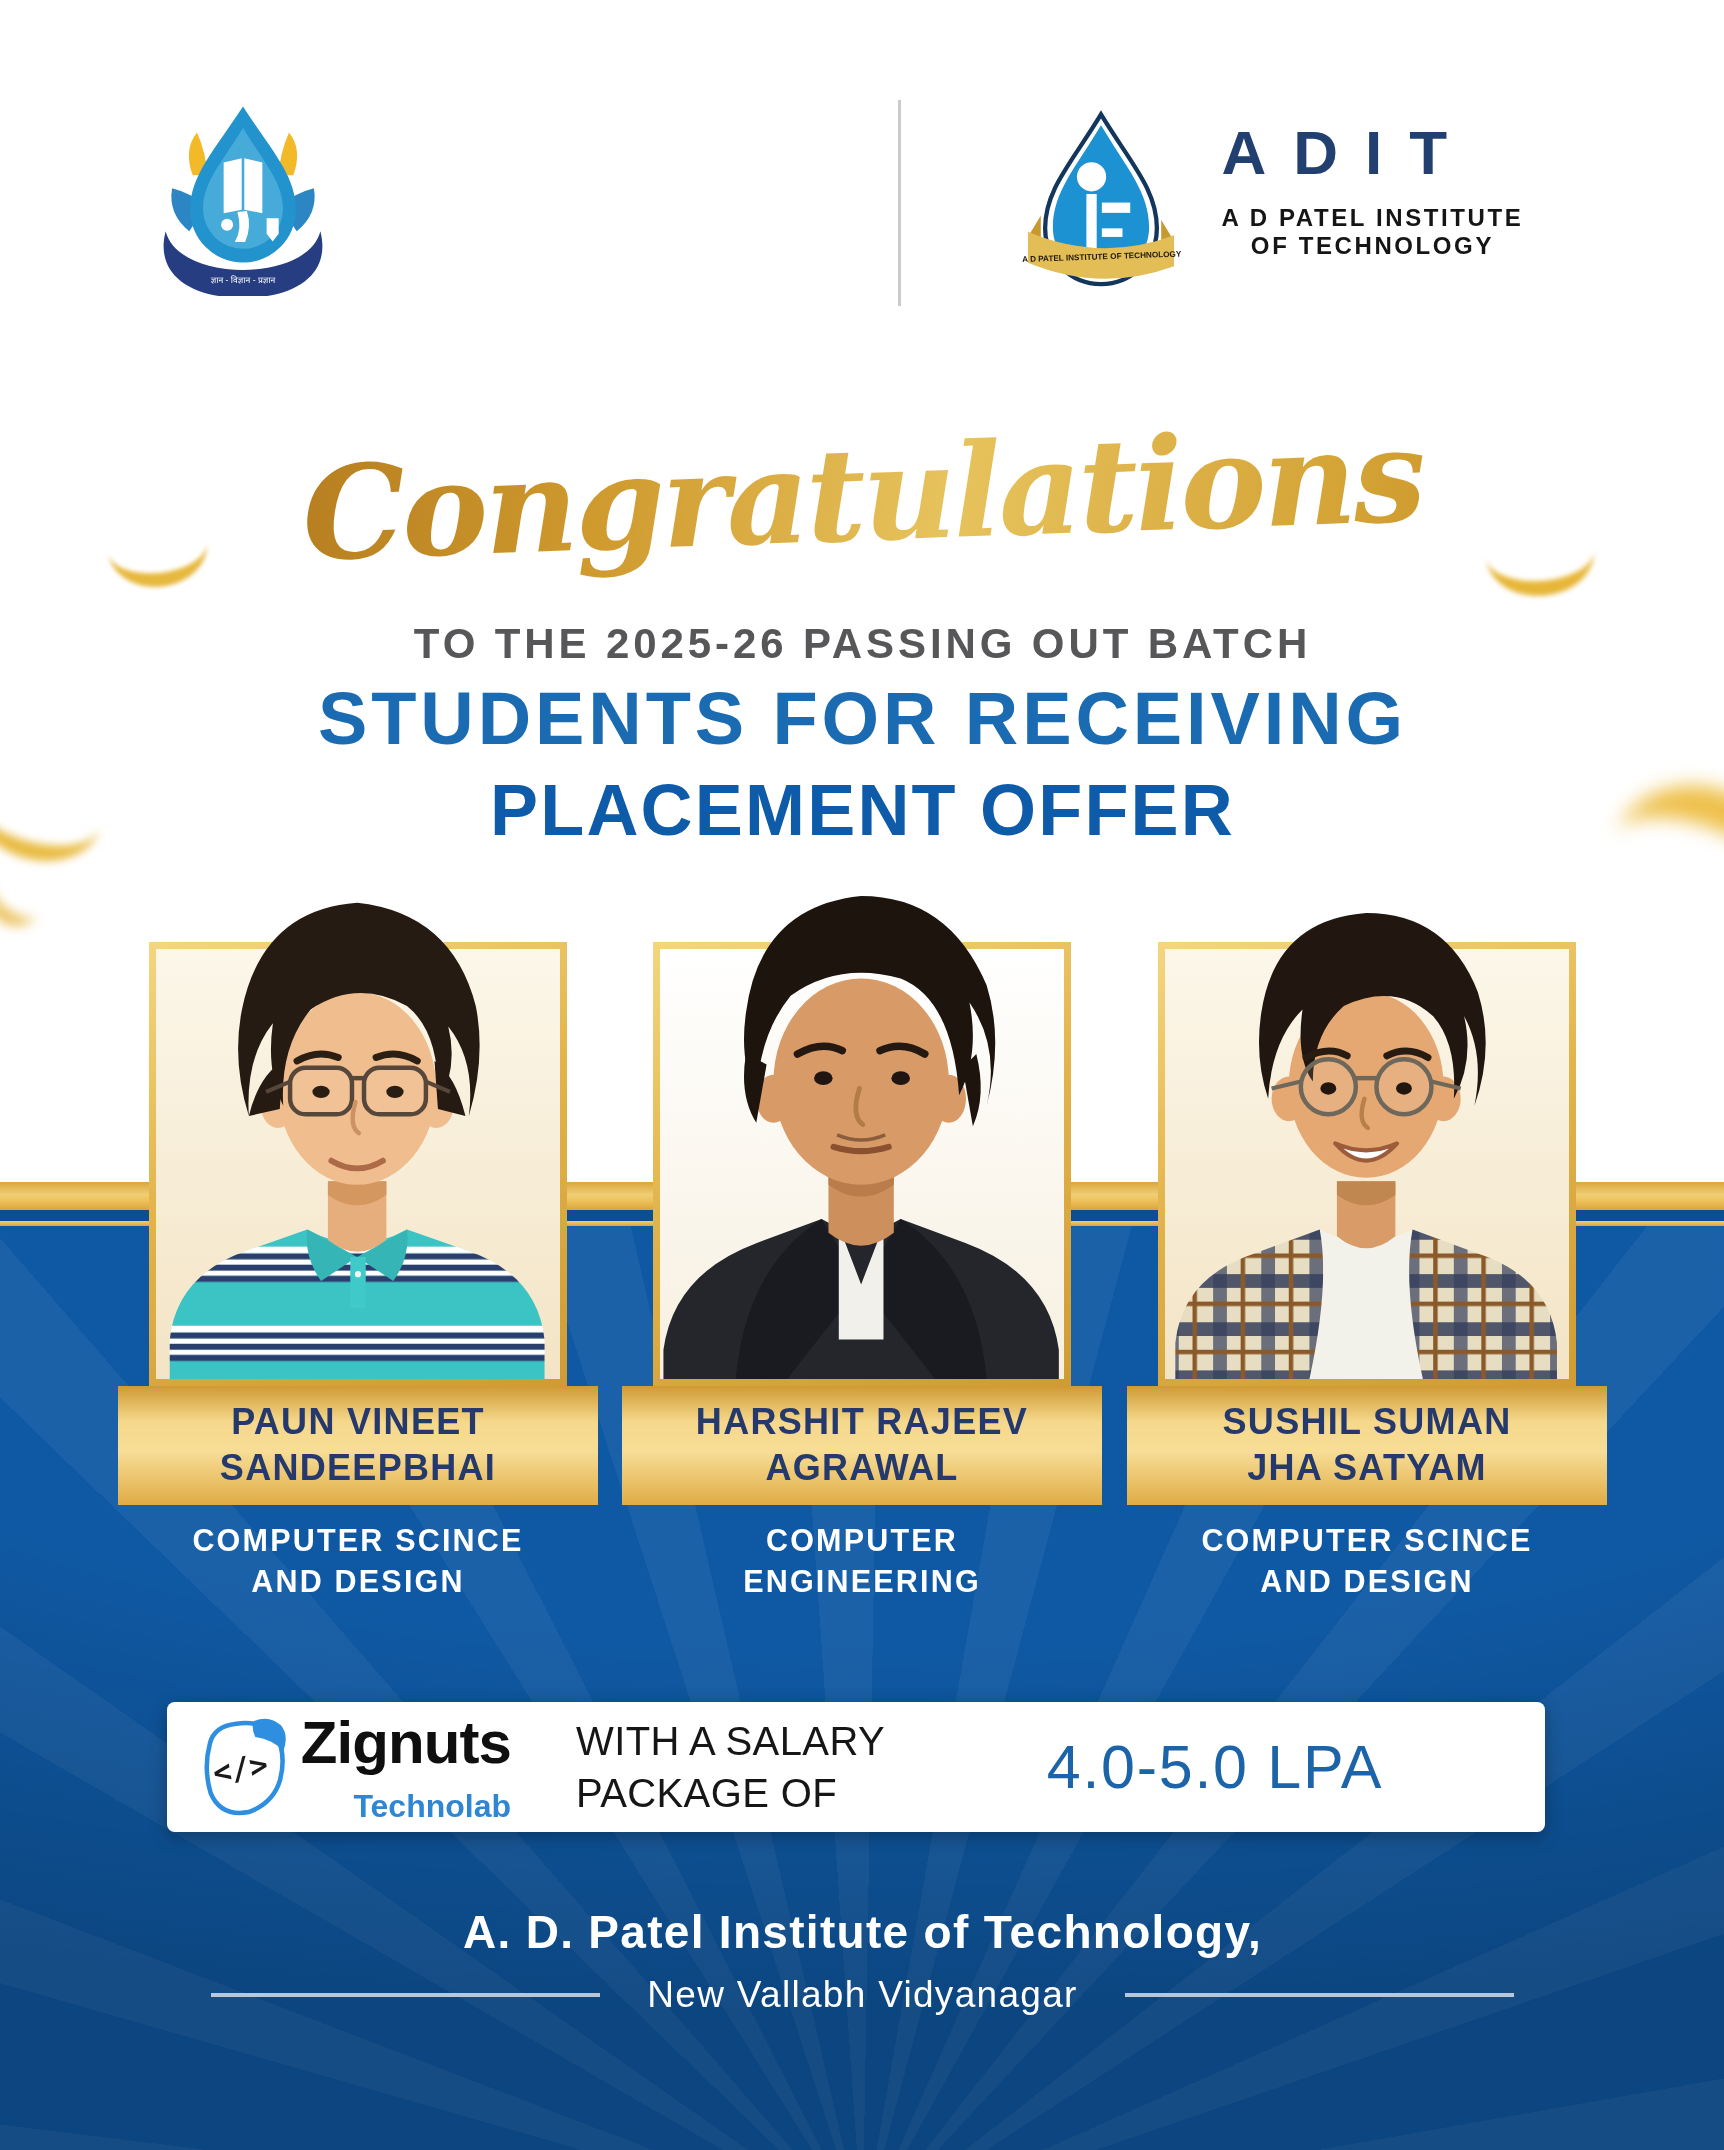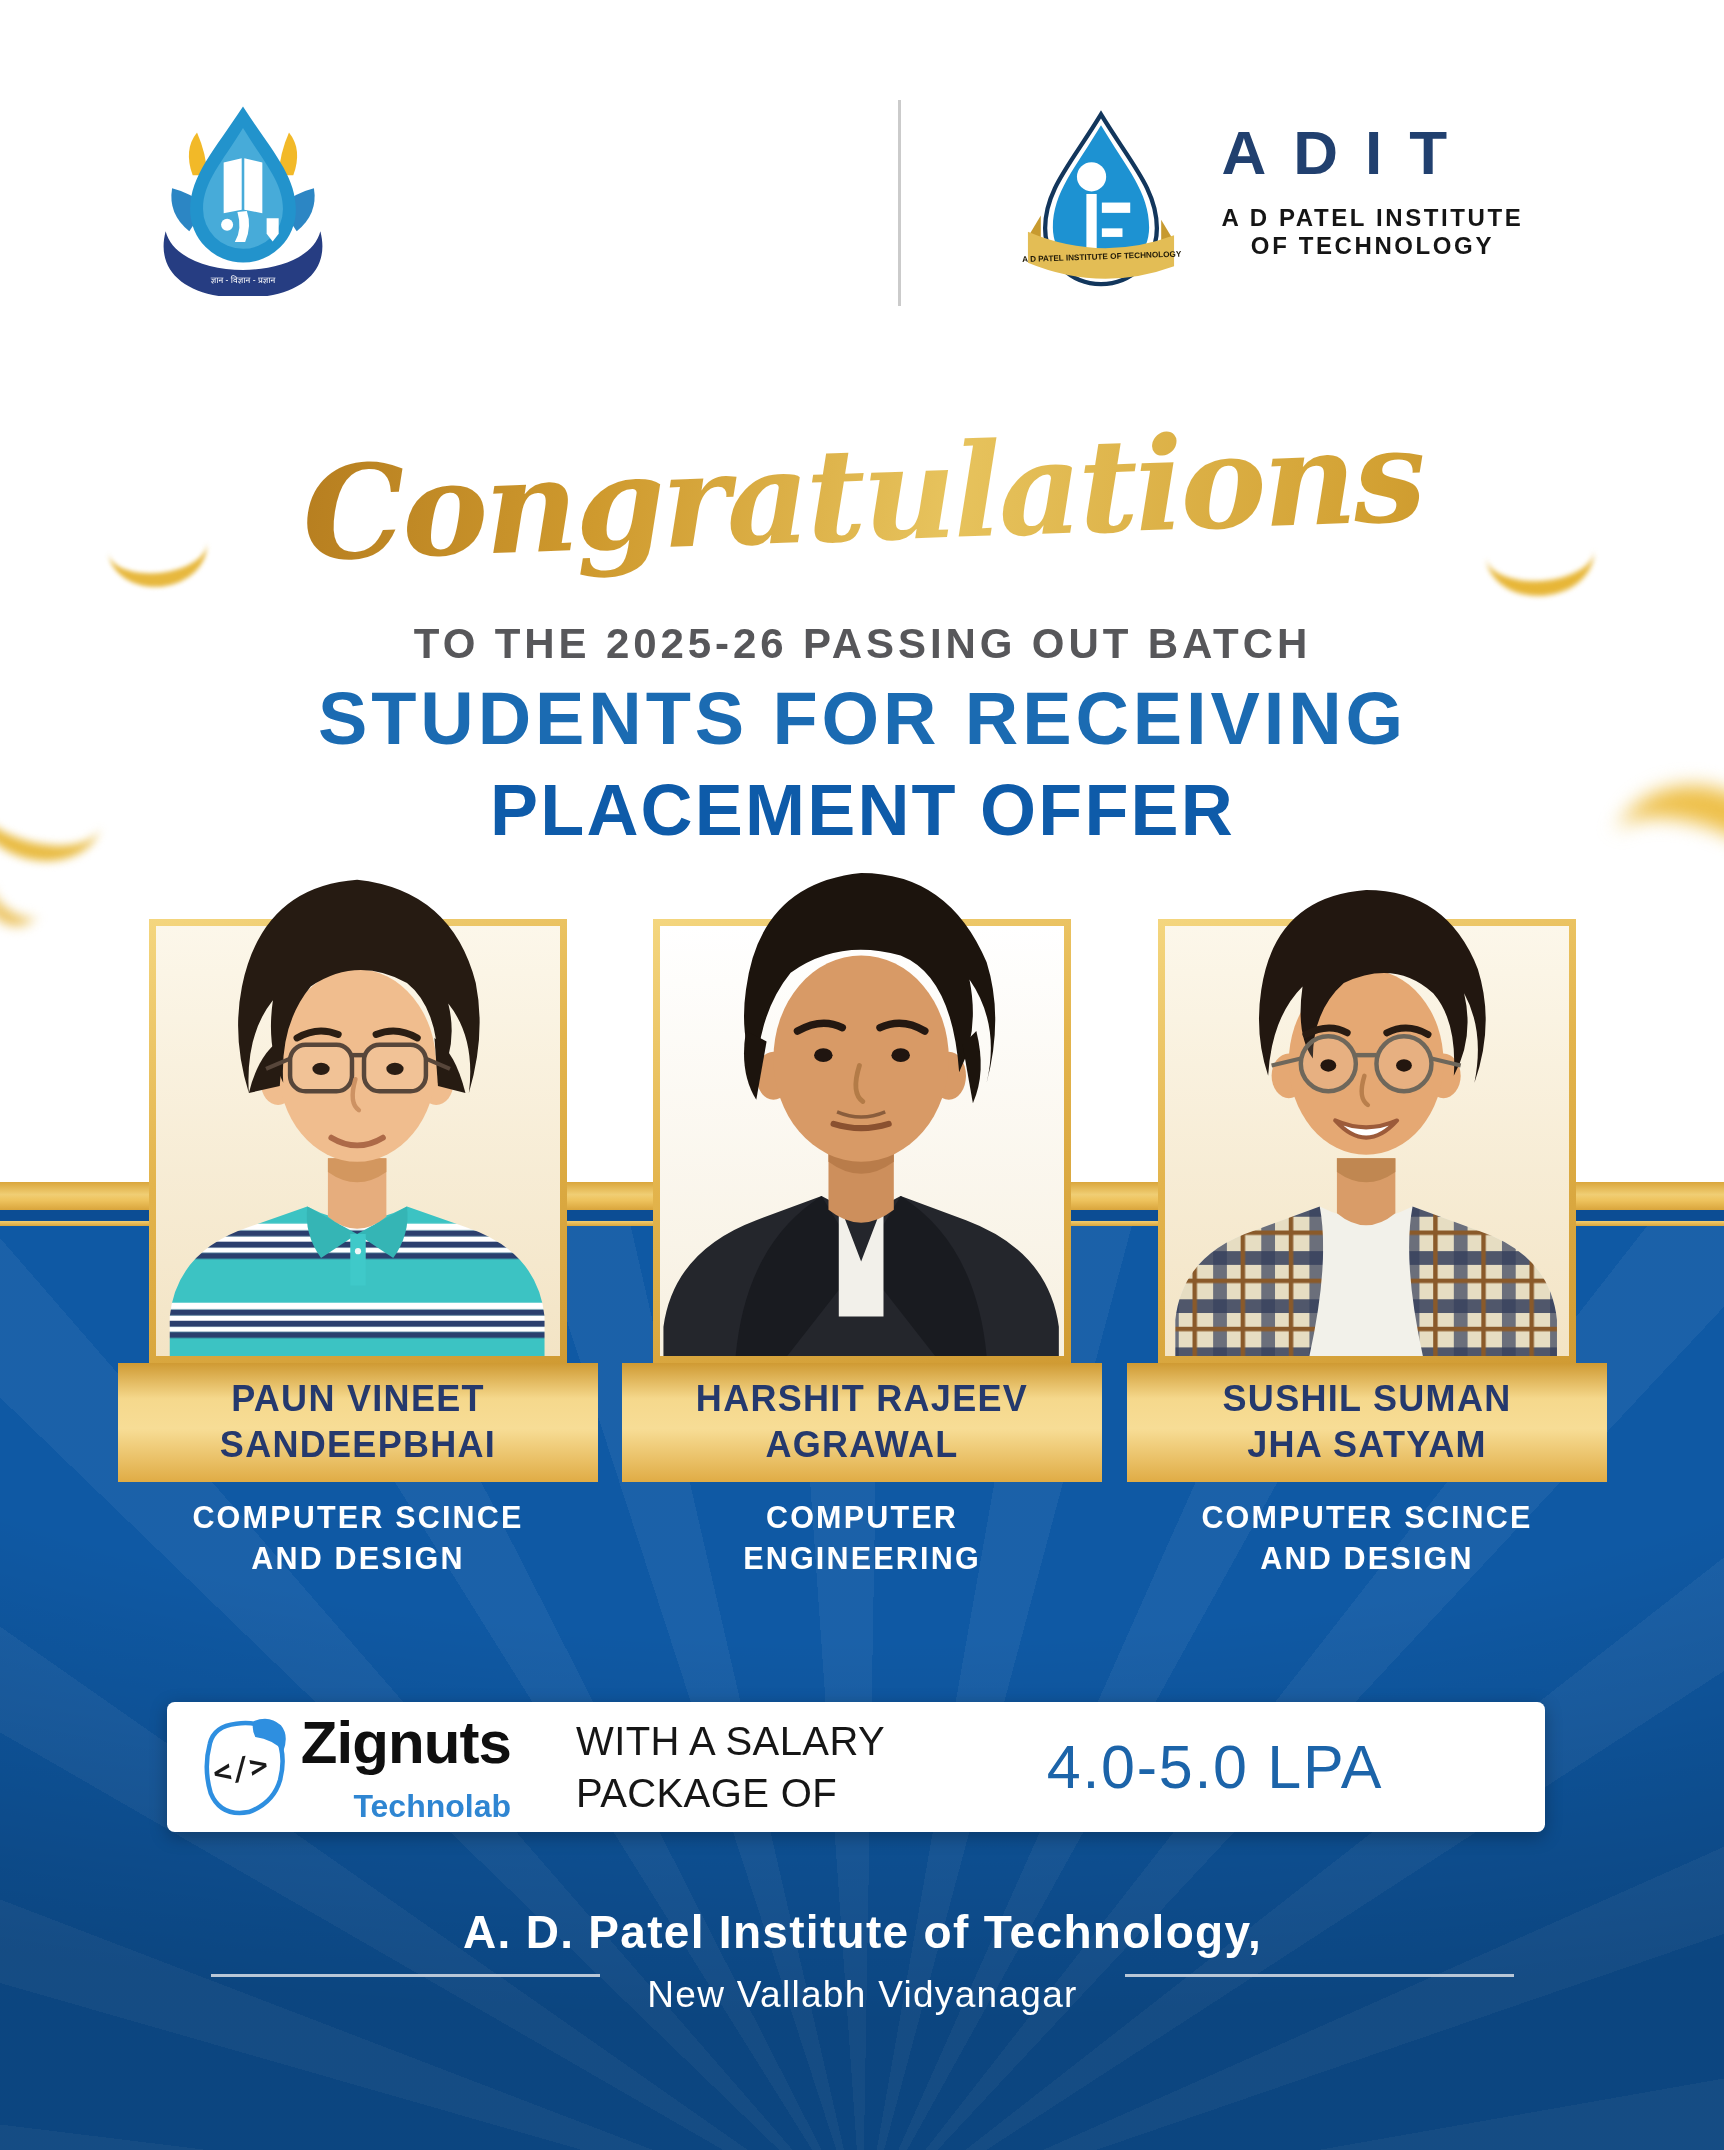--- a/index.html
+++ b/index.html
@@ -40,21 +40,21 @@
   .congrats{position:absolute;left:0;top:400px;width:100%;text-align:center;
     font-family:"DejaVu Serif","Liberation Serif",serif;font-style:italic;font-weight:700;
     font-size:129px;letter-spacing:-3.4px;line-height:189px;transform:rotate(-2deg);
     background:linear-gradient(100deg,#a56a15 5%,#cf9a2e 35%,#e7c35d 55%,#d2a032 80%,#b57c1d 100%);
     -webkit-background-clip:text;background-clip:text;color:transparent;}
   .sub1{position:absolute;left:0;top:620px;width:100%;text-align:center;color:#57575a;font-weight:600;font-size:42px;letter-spacing:3.9px;}
   .sub2{position:absolute;left:0;top:676px;width:100%;text-align:center;color:#1b6bb2;font-weight:600;font-size:74px;letter-spacing:3.9px;}
   .sub3{position:absolute;left:0;top:769px;width:100%;text-align:center;color:#0e5ba9;font-weight:800;font-size:72px;letter-spacing:2.2px;}
 
   
-  .card{position:absolute;top:919px;width:480px;}
+  .card{position:absolute;top:942px;width:480px;}
   .card1{left:118px;} .card2{left:622px;} .card3{left:1127px;}
   .frame{position:relative;margin:0 31px;height:430px;padding:6.9px;
     background:linear-gradient(160deg,#f4d67f,#e3b44c 45%,#d09b33);}
   .photo{position:relative;width:100%;height:100%;background:linear-gradient(180deg,#fcf7ea,#f3e4c5);overflow:visible;}
   .photo.ph2{background:linear-gradient(180deg,#ffffff,#f7f0e0);}
   .photo svg{position:absolute;left:0;bottom:0;width:404px;height:490px;display:block;}
   .nameband{position:relative;margin-top:0;height:119px;
     background:linear-gradient(180deg,#cf9a33,#f5d88c 30%,#f7dd96 55%,#e0ac45 100%);
     display:flex;flex-direction:column;justify-content:center;text-align:center;
     color:#25396d;font-weight:700;font-size:36px;line-height:46px;letter-spacing:1.3px;}
@@ -65,21 +65,21 @@
     box-shadow:0 4.3px 17px rgba(0,0,0,0.28);display:flex;align-items:center;}
   .zig{display:flex;align-items:center;margin-left:27.5px;}
   .zig-words{margin-left:11.2px;display:flex;flex-direction:column;align-items:flex-end;}
   .zig-name{color:#0f0f0f;font-weight:700;font-size:60px;line-height:60px;letter-spacing:-0.9px;}
   .zig-sub{color:#2f86d2;font-weight:600;font-size:32px;line-height:32px;margin-top:17px;}
   .salary-label{margin-left:65px;color:#161616;font-weight:500;font-size:40px;line-height:52px;letter-spacing:0.4px;white-space:nowrap;}
   .salary-value{flex:1;text-align:center;color:#1c64a9;font-weight:400;font-size:61px;letter-spacing:1.7px;white-space:nowrap;}
 
   
   .inst{position:absolute;left:0;top:1905px;width:100%;text-align:center;color:#ffffff;font-weight:700;font-size:46px;letter-spacing:1.3px;}
-  .cityrow{position:absolute;left:0;top:1974px;width:100%;display:flex;justify-content:center;}
+  .cityrow{position:absolute;left:0;top:1974px;width:100%;display:flex;align-items:center;justify-content:center;}
   .cityrow .rule{width:389px;height:3.4px;background:#b9c7d7;}
   .city{margin:0 47px;color:#ffffff;font-weight:500;font-size:37px;letter-spacing:1.3px;white-space:nowrap;}
 </style>
 </head>
 <body>
 
 <div class="poster">
 
   <div class="band band-gold-top"></div>
   <div class="band band-navy"></div>

